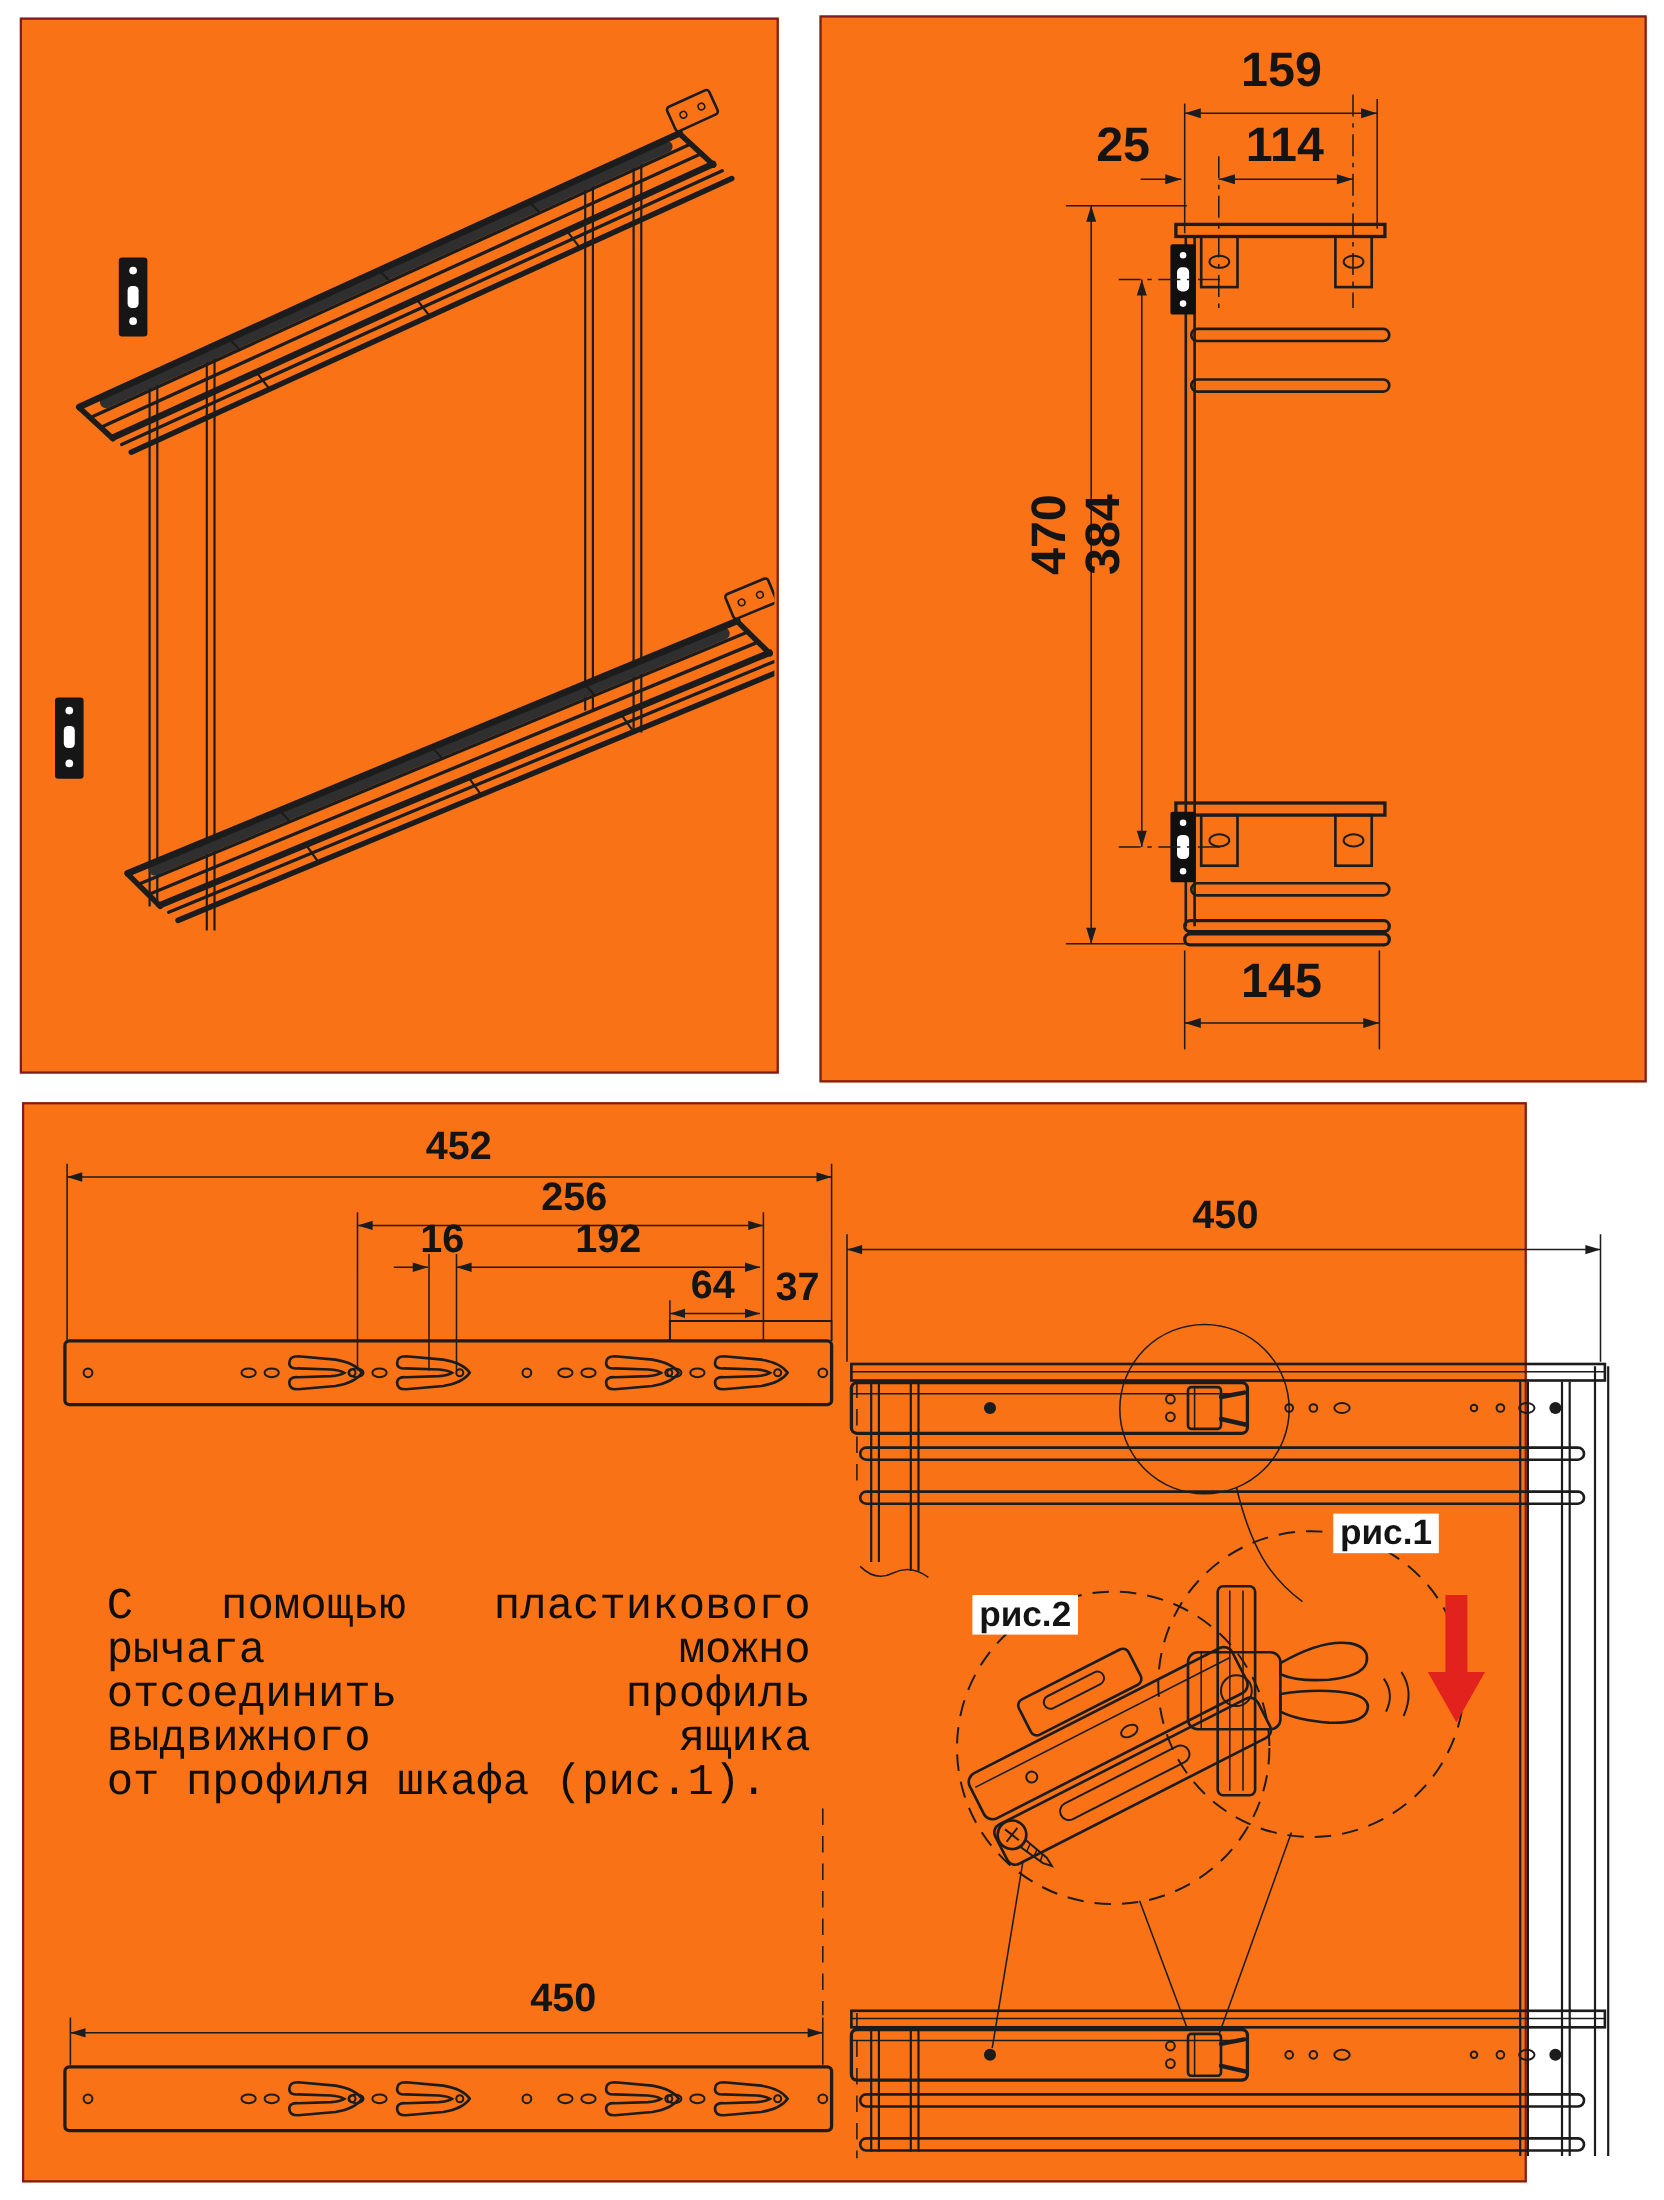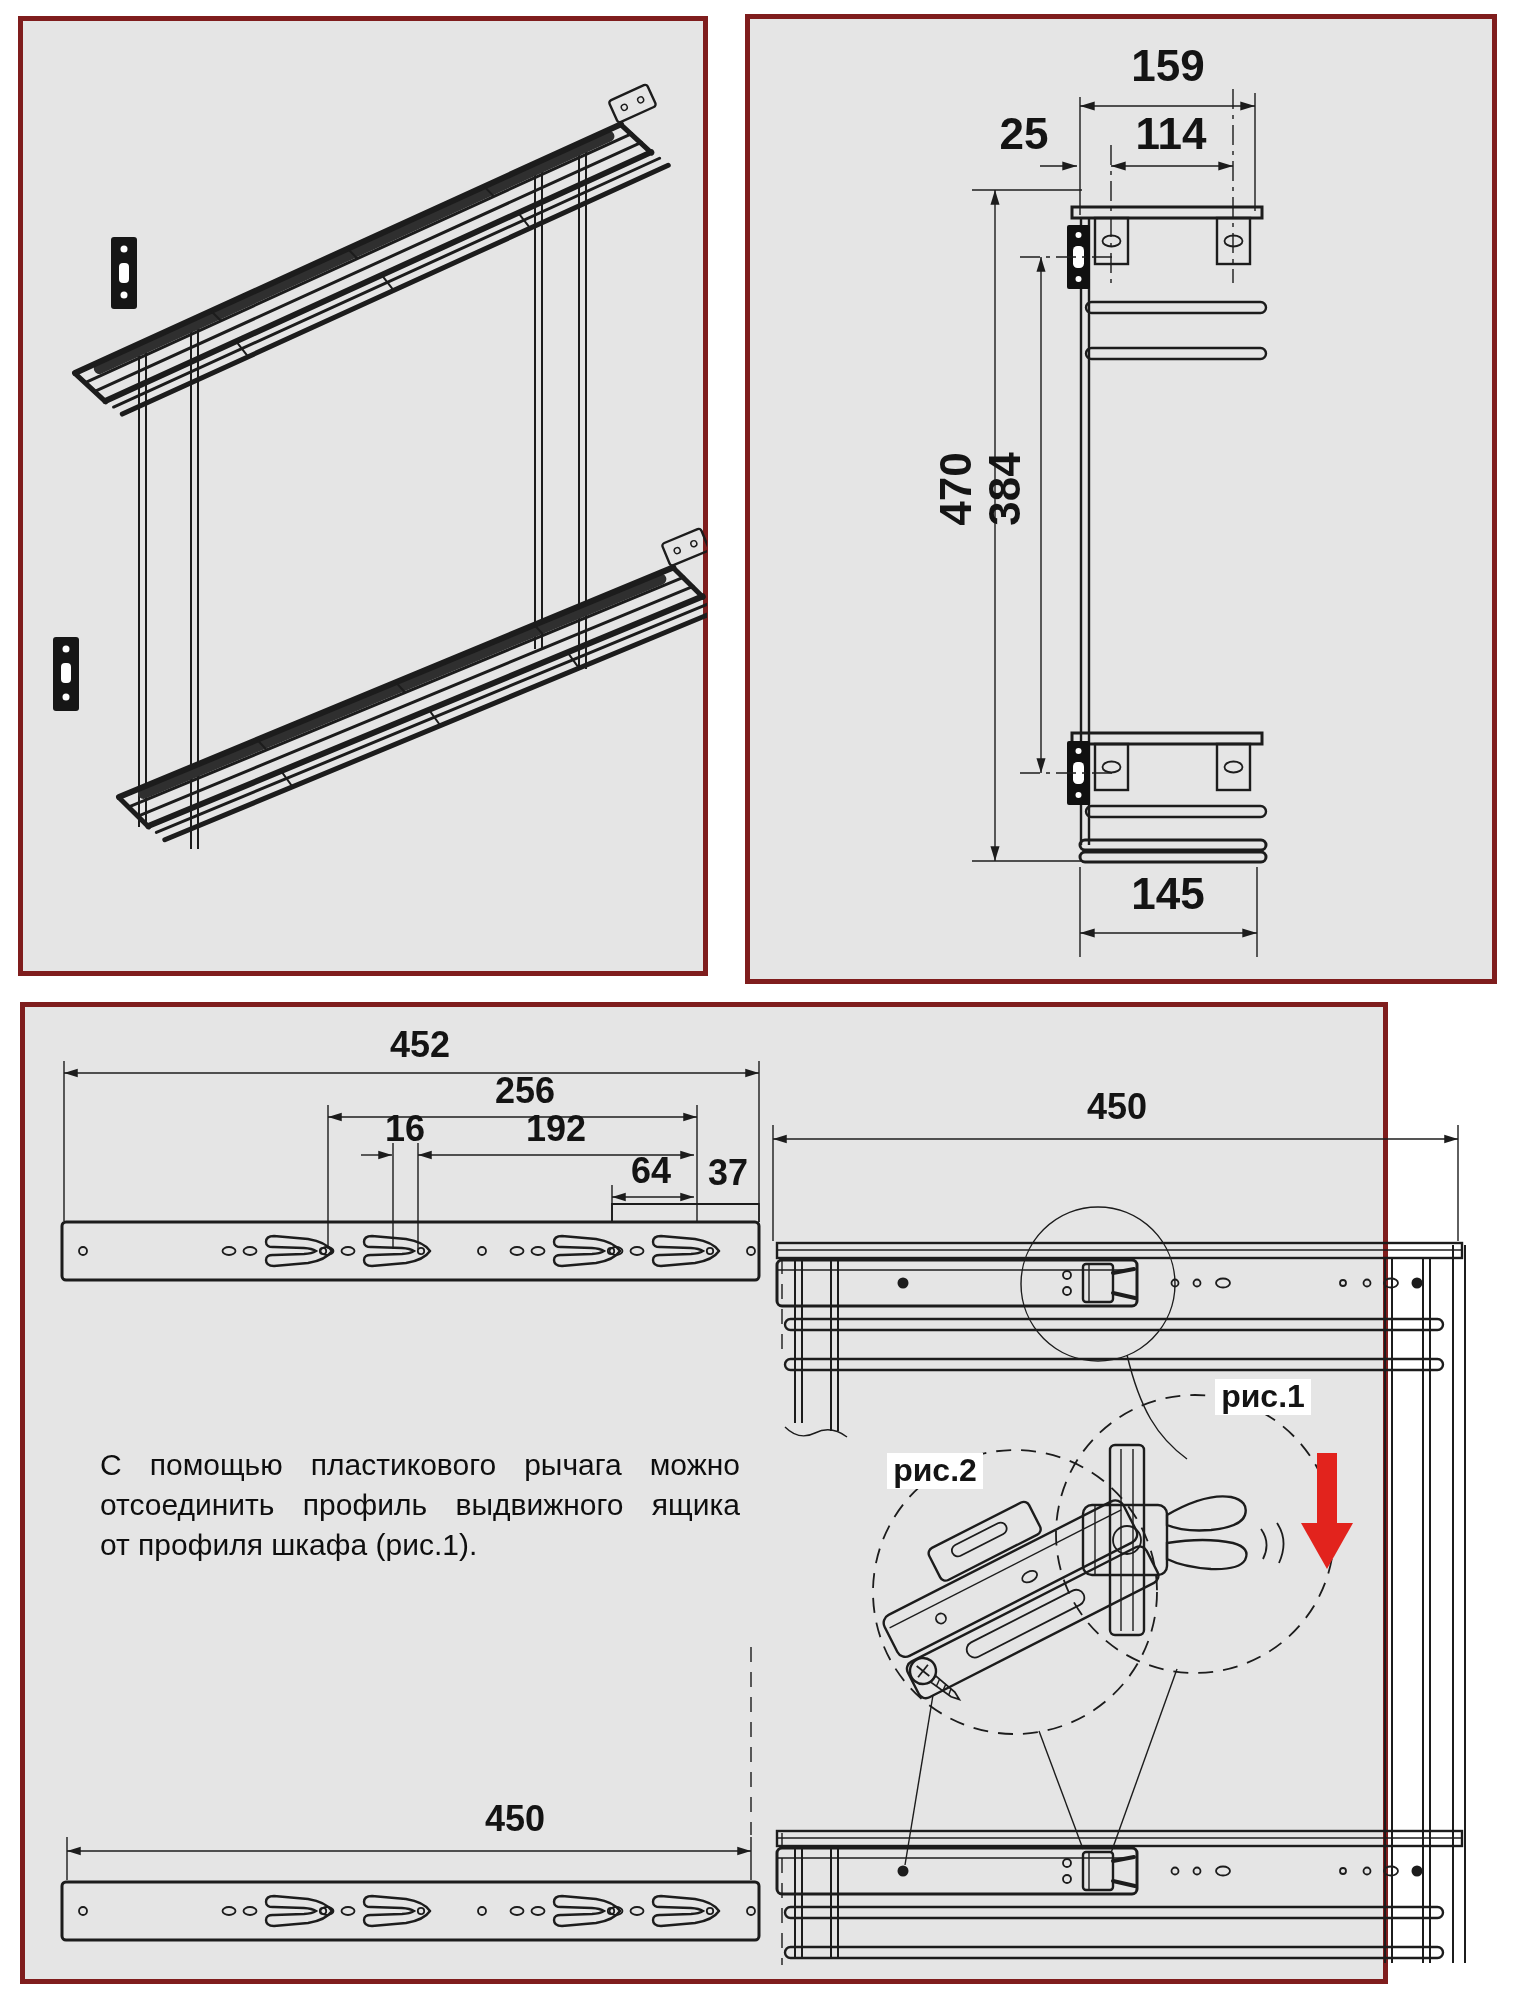--- a/index.html
+++ b/index.html
@@ -1,17 +1,17 @@
 <!DOCTYPE html>
 <html><head>
 <meta charset="utf-8">
 <style>
   html,body{margin:0;padding:0;background:#ffffff;}
   body{width:1513px;height:2000px;position:relative;font-family:"Liberation Sans",sans-serif;}
-  .panel{position:absolute;background:#e5e5e5;border:5px solid #7f1d1d;box-sizing:border-box;}
+  .panel{position:absolute;background:#f97316;border:2px solid #7f1d1d;box-sizing:border-box;}
   #panelA{left:18px;top:16px;width:690px;height:960px;}
   #panelB{left:745px;top:14px;width:752px;height:970px;}
   #panelC{left:20px;top:1002px;width:1368px;height:982px;}
   svg{display:block;position:absolute;left:0;top:0;}
   
   .s1{stroke:#1c1c1c;stroke-width:1.4;fill:none;}
   .s15{stroke:#1c1c1c;stroke-width:1.8;fill:none;}
   .s2{stroke:#1c1c1c;stroke-width:2.4;fill:none;}
   .s25{stroke:#1c1c1c;stroke-width:3;fill:none;}
   .w2{stroke:#1c1c1c;stroke-width:2;fill:none;stroke-linecap:round;}
@@ -21,21 +21,21 @@
   .w6{stroke:#1c1c1c;stroke-width:6;fill:none;stroke-linecap:round;}
   .railDark{stroke:#2f2f2f;stroke-width:11;stroke-linecap:round;fill:none;}
   .posts line{stroke:#1c1c1c;stroke-width:2;}
   .dash{stroke-dasharray:15,10;}
   .dashdot{stroke-dasharray:20,6,4,6;}
   text{fill:#141414;}
   .dim{font:700 44px "Liberation Sans",sans-serif;}
   .dimB{font:700 36px "Liberation Sans",sans-serif;}
   .cap{font:700 32px "Liberation Sans",sans-serif;}
   .instr{position:absolute;left:75px;top:438px;width:640px;color:#0e0e0e;
-         font-size:30px;line-height:40px;font-family:Liberation Sans, sans-serif;}
+         font-size:40px;line-height:40px;font-family:Liberation Mono, monospace;}
   .jline{text-align:justify;text-align-last:justify;}
   .pgap{height:40px;}
 </style>
 </head>
 <body>
 
 <div id="panelA" class="panel">
   <svg width="684" height="954" viewBox="0 0 684 954">
     <defs>
       <g id="basket">

